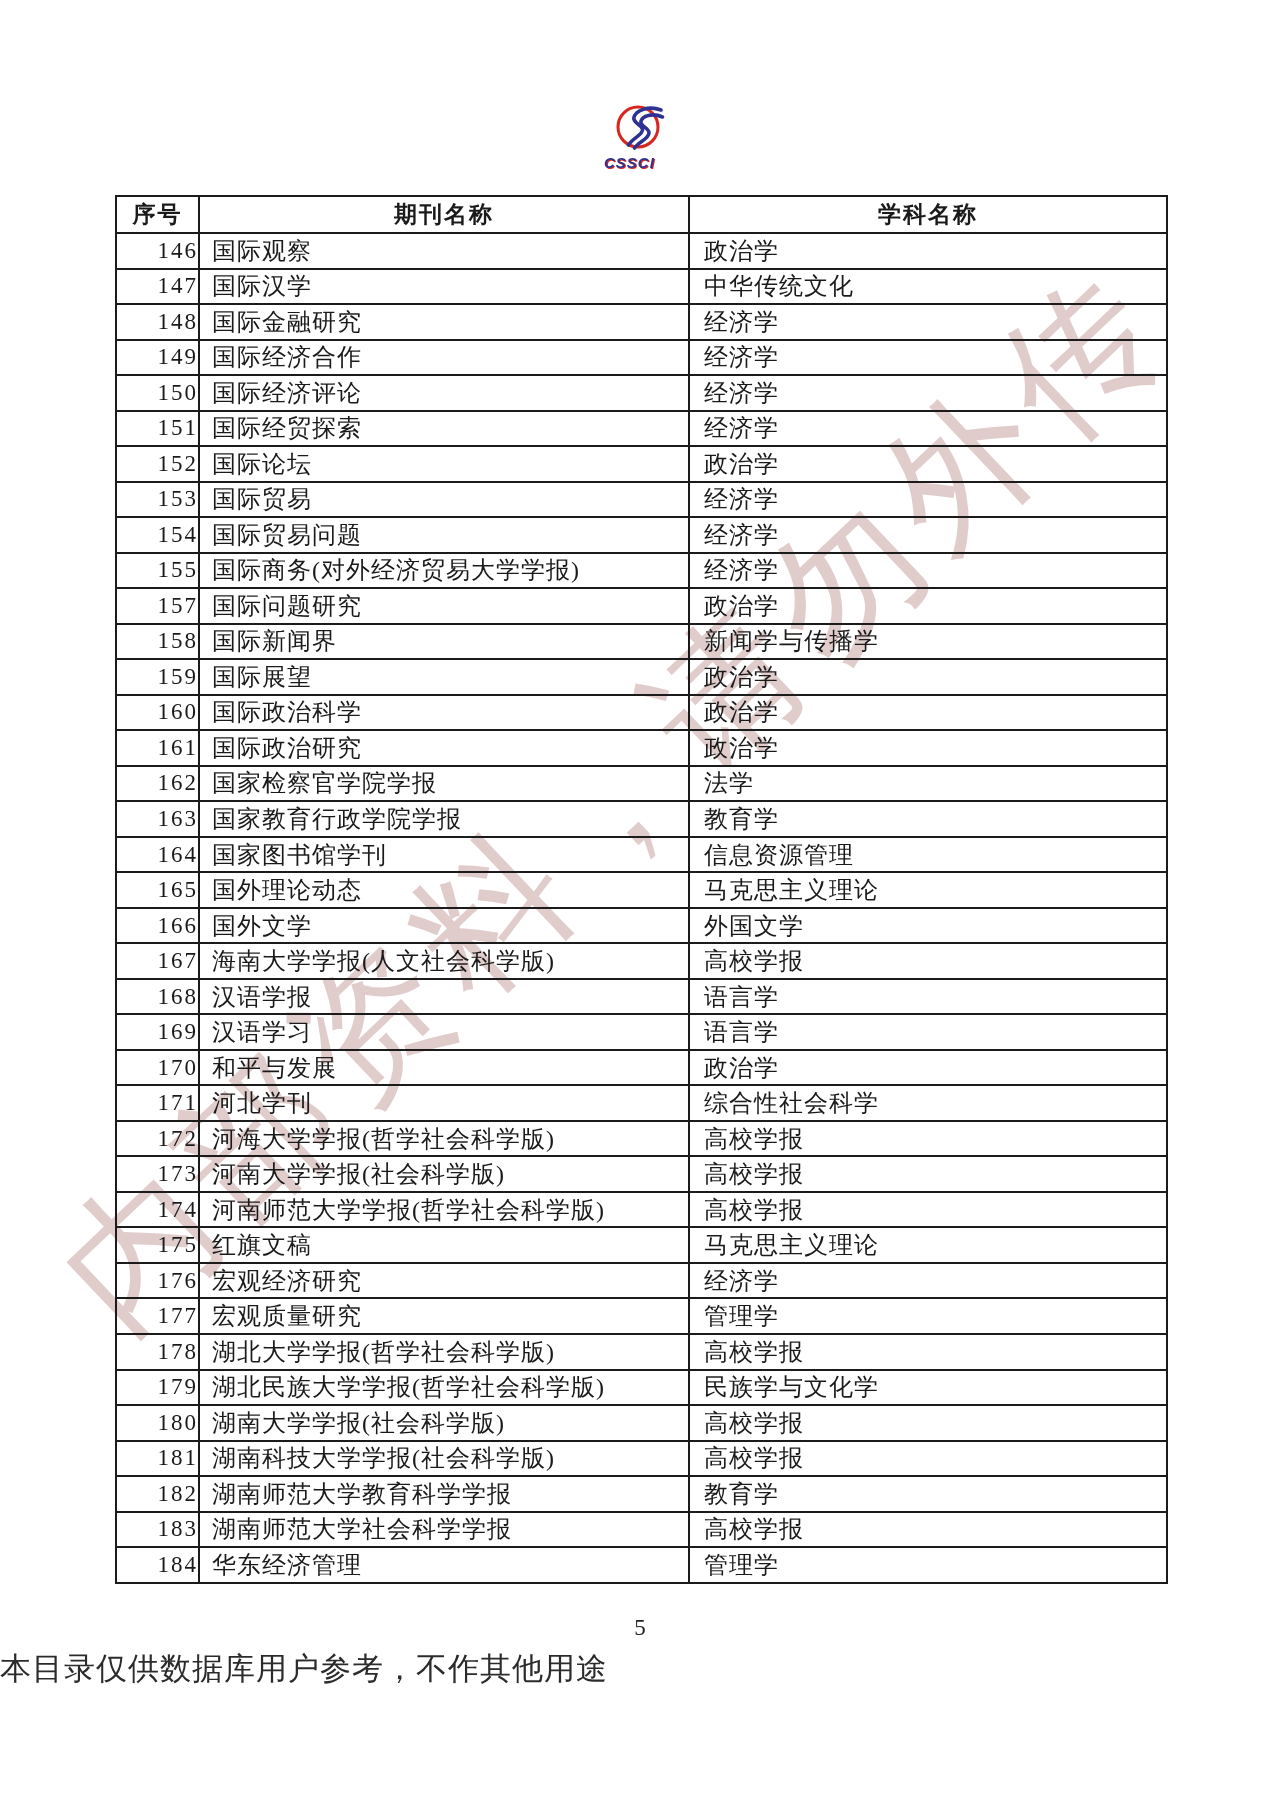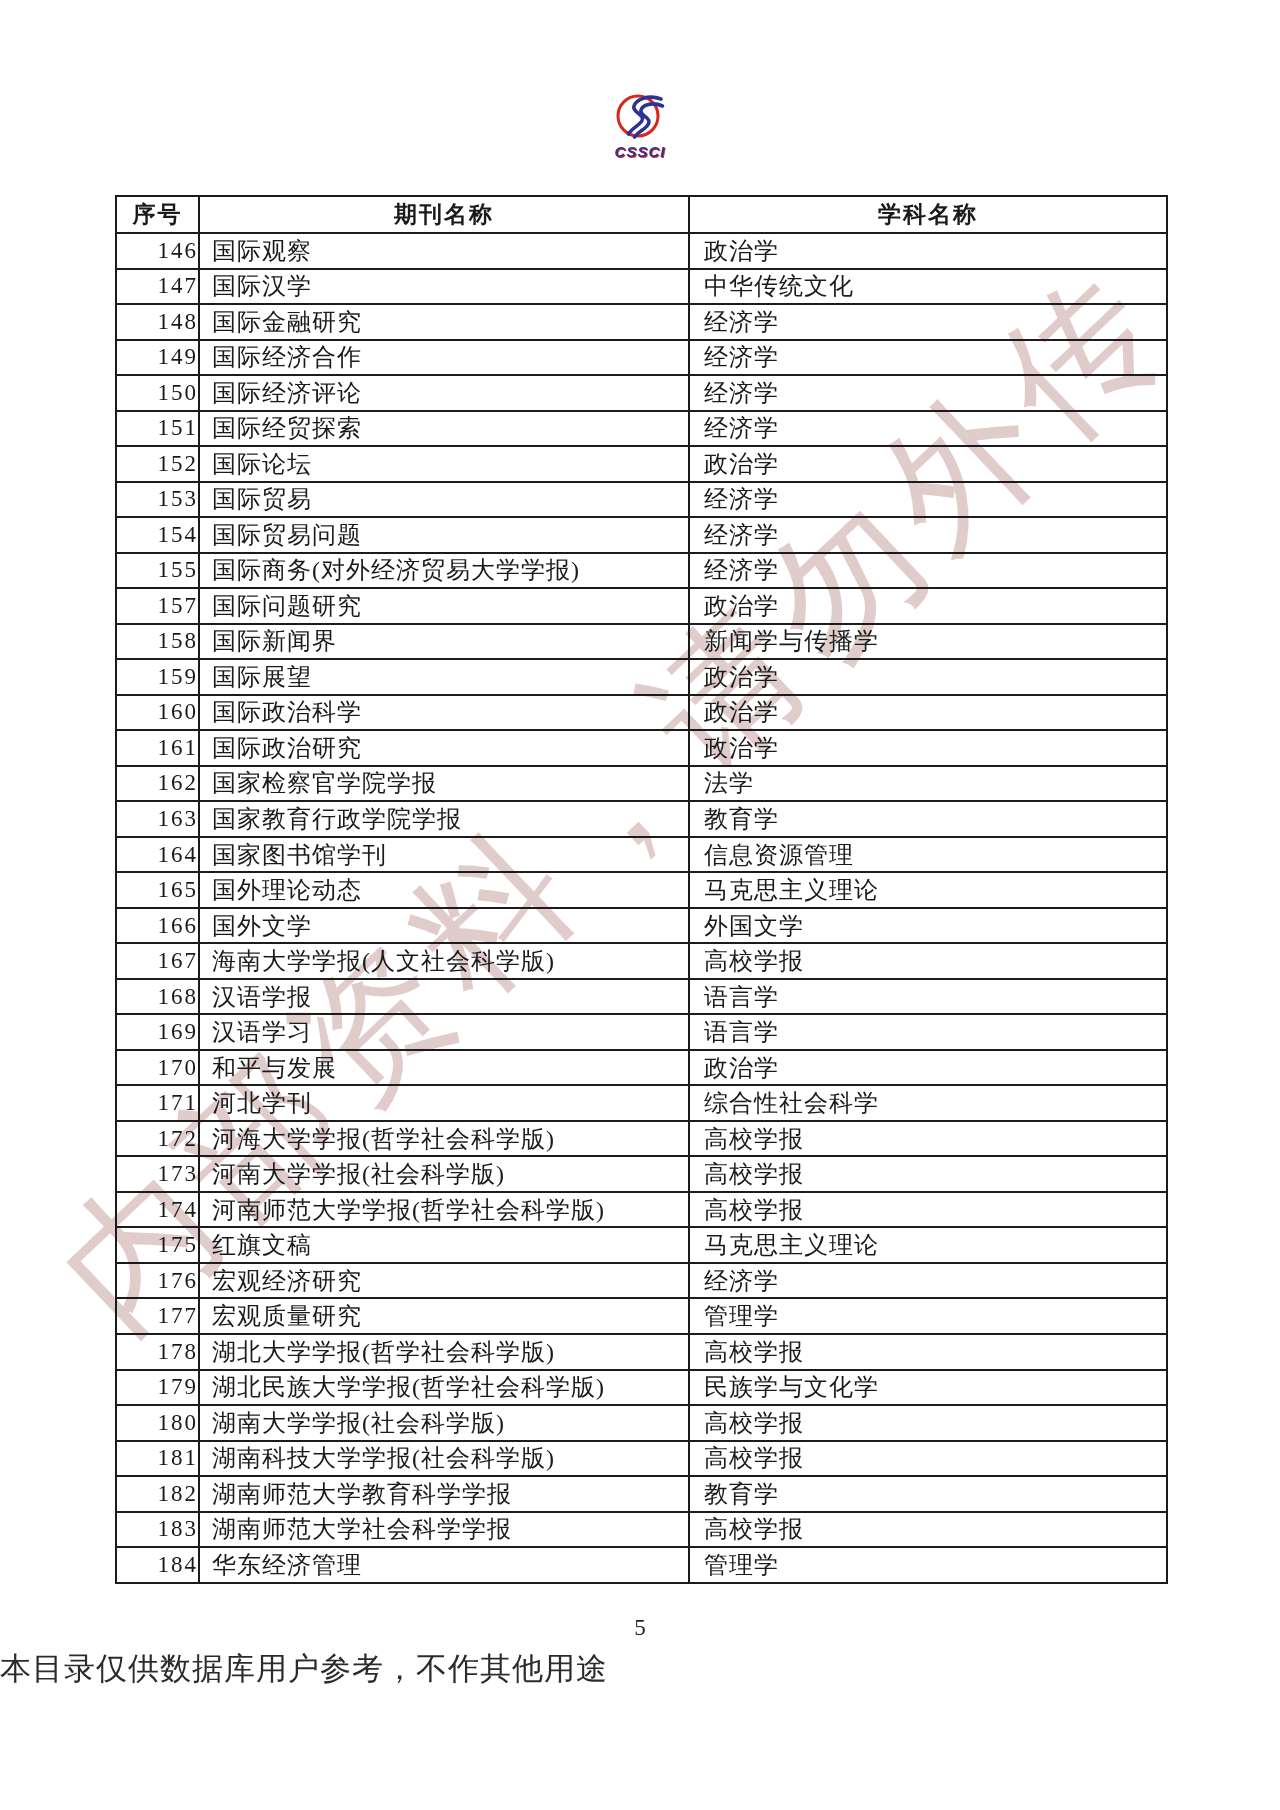--- a/index.html
+++ b/index.html
@@ -29,23 +29,23 @@
     opacity: 0.5;
     z-index: 0;
     pointer-events: none;
     font-family: "Liberation Serif", "DejaVu Serif", serif;
   }
 
   
   .logo {
     position: absolute;
     left: 604px;
-    top: 92px;
+    top: 103px;
     width: 72px;
-    text-align: center;
+    text-align: left;
     z-index: 2;
   }
   .logo svg { display: block; margin: 0 auto; }
   .logo-text {
     margin-top: 1px;
     font-family: "Liberation Sans", "DejaVu Sans", sans-serif;
     font-weight: bold;
     font-style: italic;
     font-size: 15px;
     letter-spacing: 1px;

